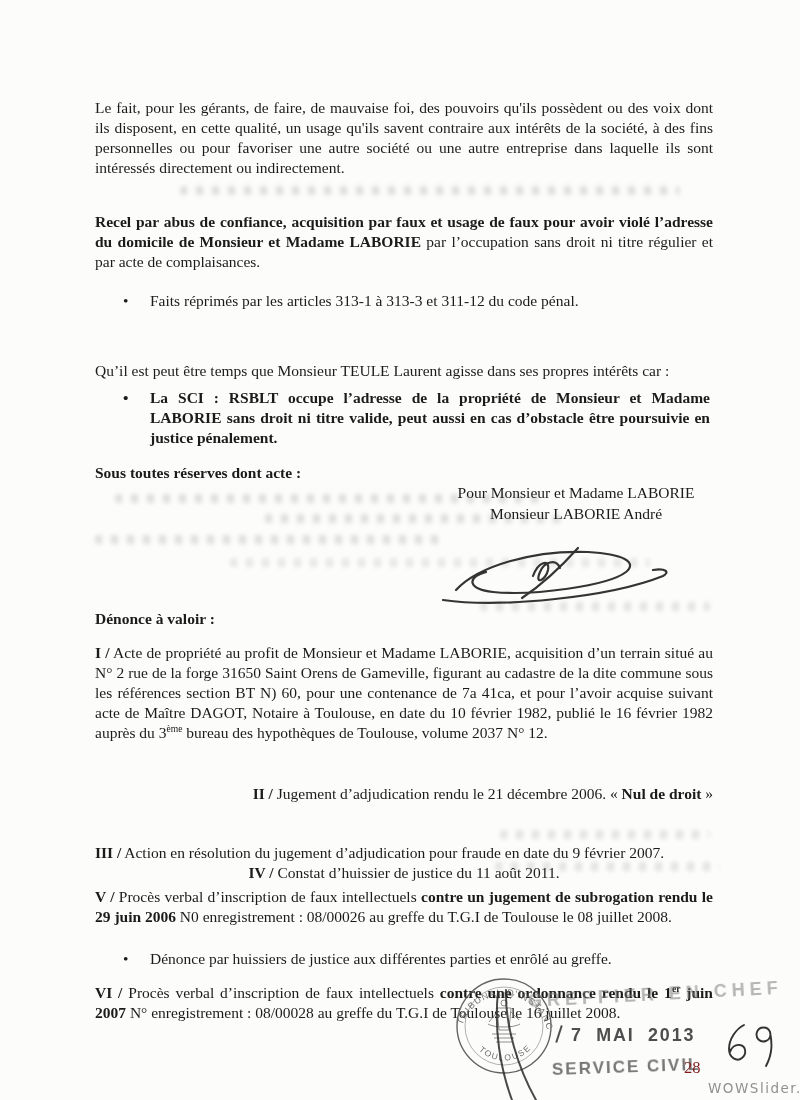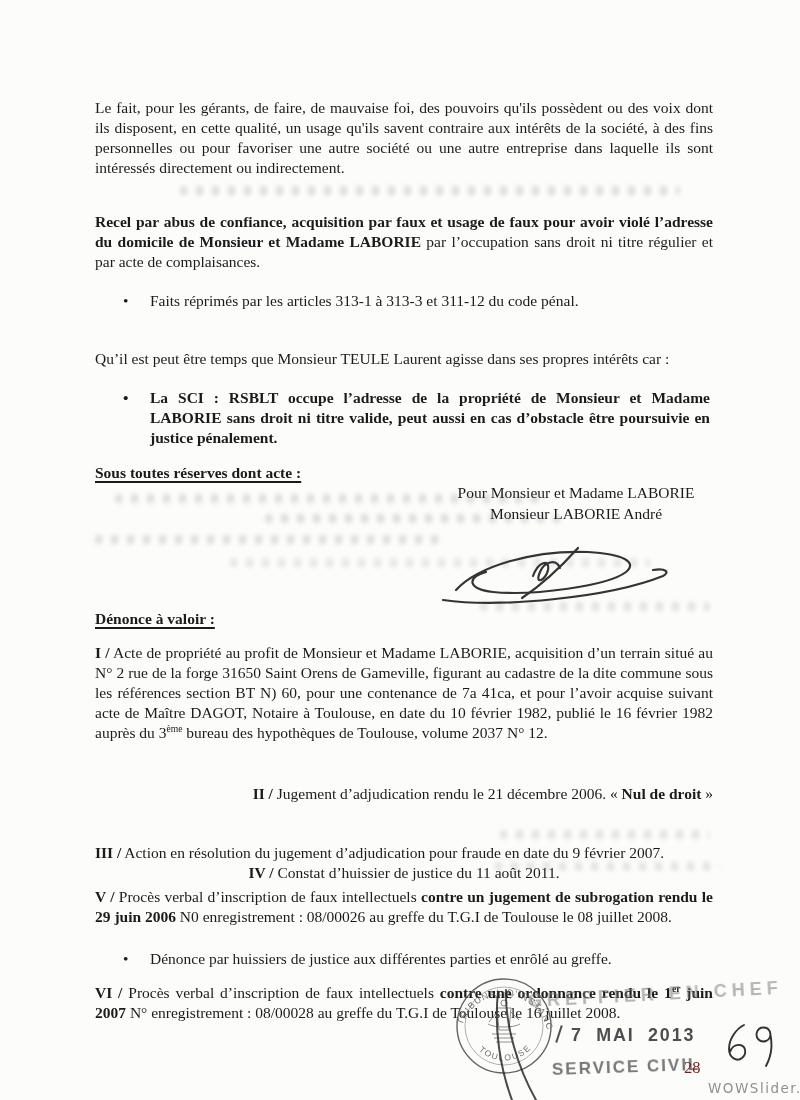--- a/index.html
+++ b/index.html
@@ -5,21 +5,21 @@
   html,body{margin:0;padding:0;background:#e8e8e8;}
   .page{
     position:relative;width:800px;height:1100px;margin:0 auto;
     background:#fcfcfa;overflow:hidden;
     font-family:"Liberation Serif", serif;
     color:#1b1b1b;font-size:15.5px;line-height:20px;
   }
   .abs{position:absolute;}
   .para{margin:0;text-align:justify;}
   .b{font-weight:bold;}
-  .u-head{font-weight:bold;text-decoration:underline;text-underline-offset:3px;text-decoration-thickness:1.5px;}
+  .u-head{font-weight:bold;text-underline-offset:3px;text-decoration-thickness:1.5px;}
   .bullet-row{position:absolute;display:flex;}
   .bullet-dot{width:27px;flex:0 0 27px;text-align:left;padding-left:3px;}
   sup{font-size:0.62em;line-height:0;vertical-align:super;font-weight:inherit;}
   .attribution{text-align:center;line-height:21px;}
   
   .greffier{
     font-family:"Liberation Sans", sans-serif;font-weight:700;font-size:18px;
     letter-spacing:5px;color:rgba(122,122,122,0.55);white-space:nowrap;
     transform:rotate(-3deg);transform-origin:left center;filter:blur(0.4px);
   }
@@ -62,21 +62,21 @@
 
   <p class="para abs" style="left:95px;top:98px;width:618px;">Le fait, pour les gérants, de faire, de mauvaise foi, des pouvoirs qu'ils possèdent ou des voix dont ils disposent, en cette qualité, un usage qu'ils savent contraire aux intérêts de la société, à des fins personnelles ou pour favoriser une autre société ou une autre entreprise dans laquelle ils sont intéressés directement ou indirectement.</p>
 
   <p class="para abs" style="left:95px;top:212px;width:618px;"><b>Recel par abus de confiance, acquisition par faux et usage de faux pour avoir  violé l’adresse du domicile de Monsieur et Madame LABORIE</b><span> par l’occupation sans droit ni titre régulier et par acte de complaisances.</span></p>
 
   <div class="bullet-row" style="left:120px;top:291px;width:592px;">
     <span class="bullet-dot">•</span>
     <span>Faits réprimés par les articles 313-1 à 313-3 et 311-12 du code pénal.</span>
   </div>
 
-  <p class="para abs" style="left:95px;top:349px;width:618px;">Qu’il est peut être temps que Monsieur TEULE Laurent agisse dans ses propres intérêts car :</p>
+  <p class="para abs" style="left:95px;top:361px;width:618px;">Qu’il est peut être temps que Monsieur TEULE Laurent agisse dans ses propres intérêts car :</p>
 
   <div class="bullet-row b" style="left:120px;top:388px;width:592px;">
     <span class="bullet-dot">•</span>
     <span class="para" style="display:block;width:560px;text-align:justify;">La SCI : RSBLT occupe l’adresse de la propriété de Monsieur et Madame LABORIE sans droit ni titre valide, peut aussi en cas d’obstacle être poursuivie en justice pénalement.</span>
   </div>
 
   <p class="para abs" style="left:95px;top:463px;"><span class="u-head">Sous toutes réserves dont acte :</span></p>
 
   <div class="abs attribution" style="left:440px;top:482px;width:272px;">
     <div>Pour Monsieur et Madame LABORIE</div>

